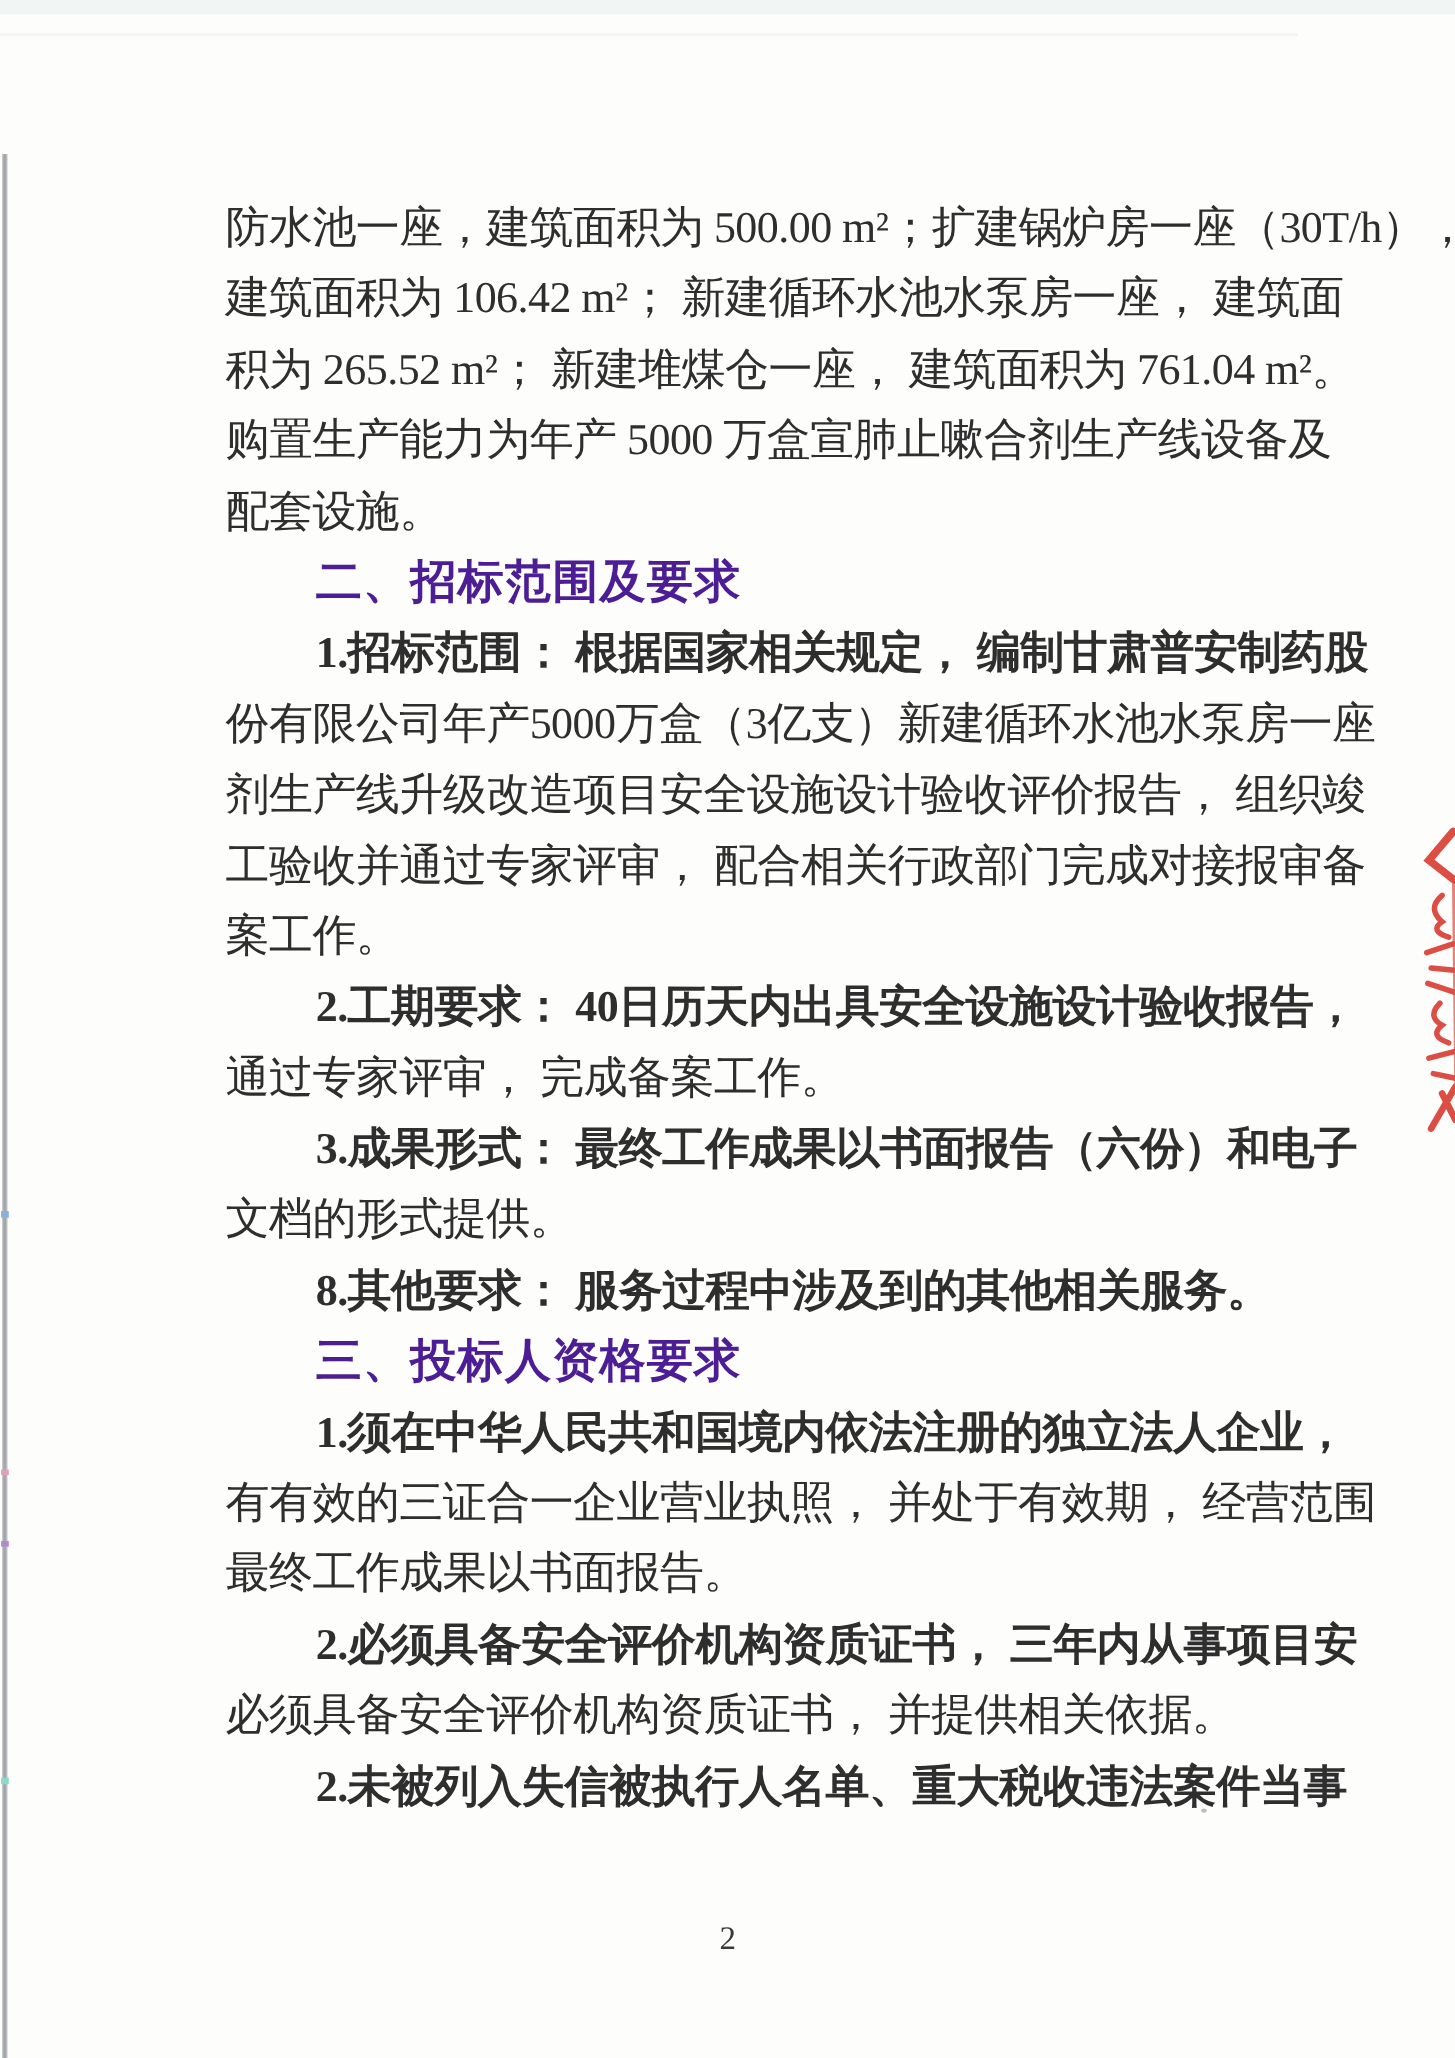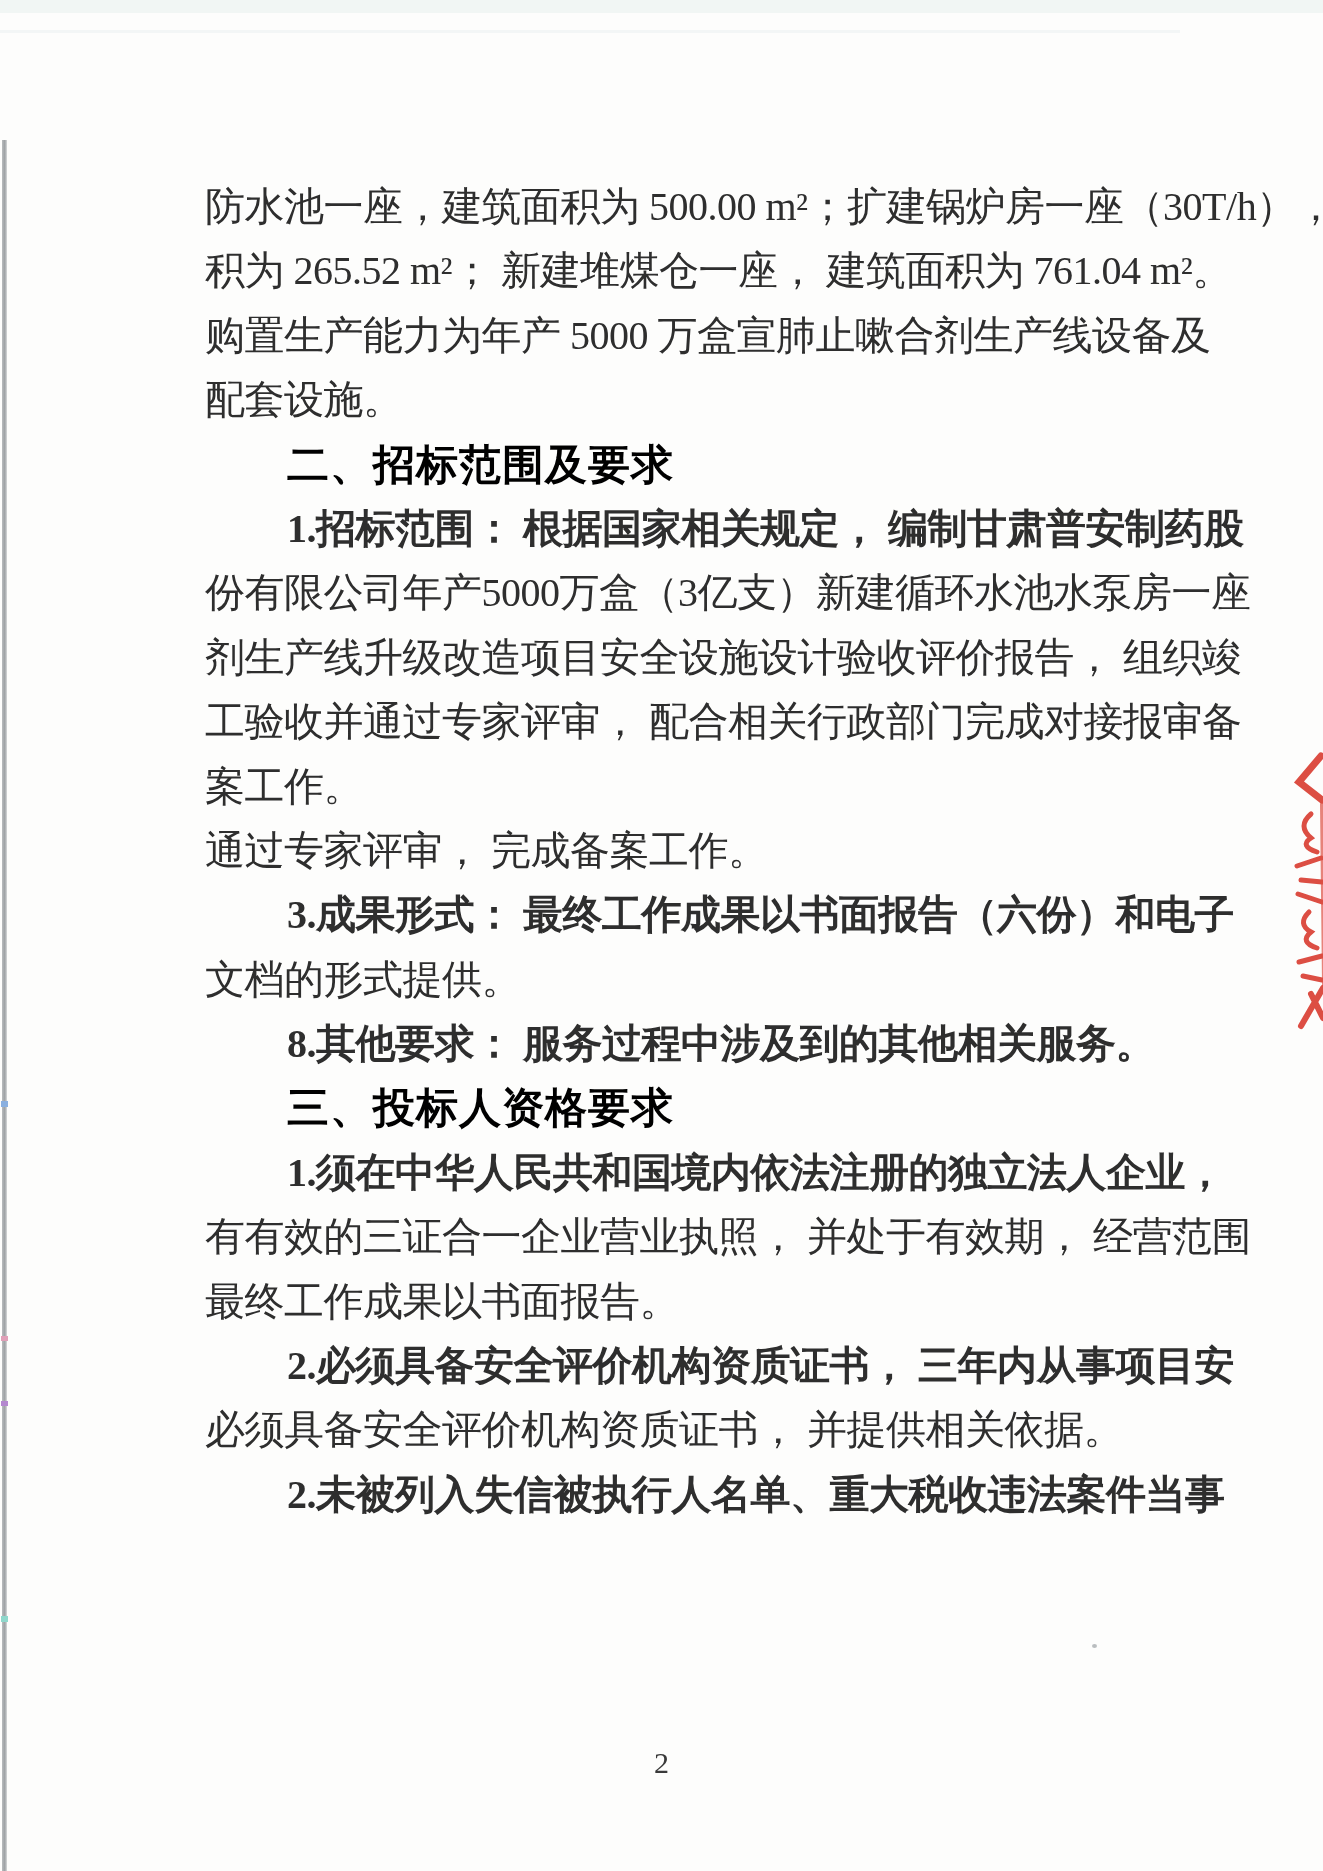--- a/index.html
+++ b/index.html
@@ -39,21 +39,21 @@
   .line {
     height:64.4px; line-height:64.4px;
     white-space:nowrap;
     font-size:40px; letter-spacing:-0.5px;
     color:#2e2e2e;
     font-family:"Liberation Serif","DejaVu Serif",serif;
   }
   .line.indent { padding-left:82px;font-weight:bold; }
   .line.heading {
     font-family:"Liberation Sans","DejaVu Sans",sans-serif;
-    font-weight:700; font-size:42px; color:#000000;
+    font-weight:700; font-size:42px; color:#4c1d95;
     letter-spacing:1px;
   }
 
   
   .stamp { position:absolute; left:1281px; top:748px; }
 
   .page-number {
     position:absolute; left:0; top:1746px; width:1323px;
     text-align:center; font-size:30px; color:#3a3a3a;
     font-family:"Liberation Serif","DejaVu Serif",serif;
@@ -68,29 +68,31 @@
   <div class="scan-top-line"></div>
   <div class="scan-left-line"></div>
   <div class="tick tick-blue"></div>
   <div class="tick tick-pink"></div>
   <div class="tick tick-purple"></div>
   <div class="tick tick-teal"></div>
   <div class="speck"></div>
 
   <div class="doc-body">
       <div class="line">防水池一座，建筑面积为 500.00 m²；扩建锅炉房一座（30T/h），</div>
+      <div class="line">建筑面积为 106.42 m²； 新建循环水池水泵房一座， 建筑面</div>
       <div class="line">积为 265.52 m²； 新建堆煤仓一座， 建筑面积为 761.04 m²。</div>
       <div class="line">购置生产能力为年产 5000 万盒宣肺止嗽合剂生产线设备及</div>
       <div class="line">配套设施。</div>
       <div class="line heading indent">二、招标范围及要求</div>
       <div class="line indent">1.招标范围： 根据国家相关规定， 编制甘肃普安制药股</div>
       <div class="line">份有限公司年产5000万盒（3亿支）新建循环水池水泵房一座</div>
       <div class="line">剂生产线升级改造项目安全设施设计验收评价报告， 组织竣</div>
       <div class="line">工验收并通过专家评审， 配合相关行政部门完成对接报审备</div>
       <div class="line">案工作。</div>
+      <div class="line indent">2.工期要求： 40日历天内出具安全设施设计验收报告，</div>
       <div class="line">通过专家评审， 完成备案工作。</div>
       <div class="line indent">3.成果形式： 最终工作成果以书面报告（六份）和电子</div>
       <div class="line">文档的形式提供。</div>
       <div class="line indent">8.其他要求： 服务过程中涉及到的其他相关服务。</div>
       <div class="line heading indent">三、投标人资格要求</div>
       <div class="line indent">1.须在中华人民共和国境内依法注册的独立法人企业，</div>
       <div class="line">有有效的三证合一企业营业执照， 并处于有效期， 经营范围</div>
       <div class="line">最终工作成果以书面报告。</div>
       <div class="line indent">2.必须具备安全评价机构资质证书， 三年内从事项目安</div>
       <div class="line">必须具备安全评价机构资质证书， 并提供相关依据。</div>

